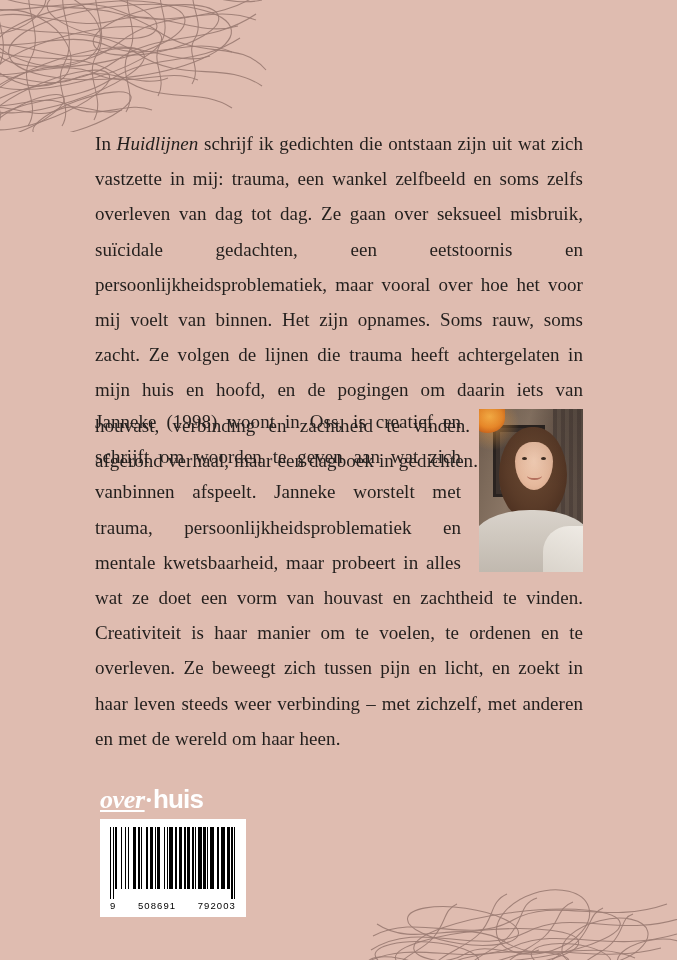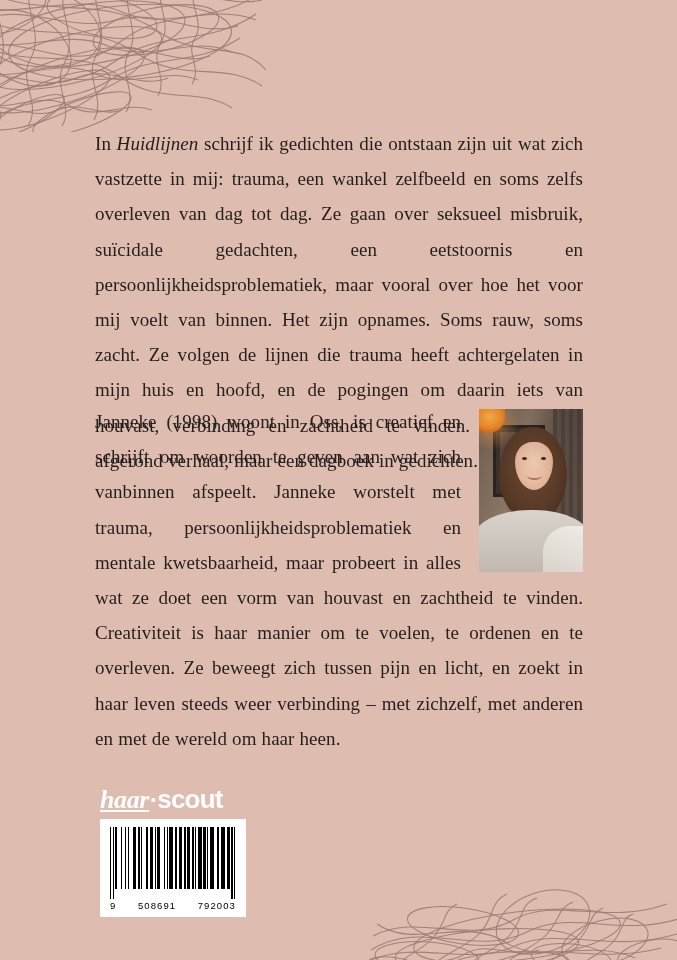--- a/index.html
+++ b/index.html
@@ -304,21 +304,21 @@
         <div class="ph-sweater">
           <div class="ph-sweater-hi"></div>
         </div>
         <div class="ph-shade"></div>
       </div>
     </div>
     <p class="para para-indent">Janneke (1998) woont in Oss, is creatief en schrijft om woorden te geven aan wat zich vanbinnen afspeelt. Janneke worstelt met trauma, persoonlijkheidsproblematiek en mentale kwetsbaarheid, maar probeert in alles wat ze doet een vorm van houvast en zachtheid te vinden. Creativiteit is haar manier om te voelen, te ordenen en te overleven. Ze beweegt zich tussen pijn en licht, en zoekt in haar leven steeds weer verbinding – met zichzelf, met anderen en met de wereld om haar heen.</p>
   </div>
 
   <div class="publisher">
-    <div class="logo-text"><span class="logo-boek">haar</span><span class="logo-dot">·</span><span class="logo-scout">scout</span></div>
+    <div class="logo-text"><span class="logo-boek">over</span><span class="logo-dot">·</span><span class="logo-scout">huis</span></div>
 
     <div class="barcode-box">
       <div class="barcode-bars">
           <i class="guard" style="width: 1.35484px;"></i>
           <i style="width: 1.35484px; background: transparent;"></i>
           <i class="guard" style="width: 1.35484px;"></i>
           <i style="width: 1.35484px; background: transparent;"></i>
           <i style="width: 1.35484px;"></i>
           <i style="width: 4.06452px; background: transparent;"></i>
           <i style="width: 1.35484px;"></i>

